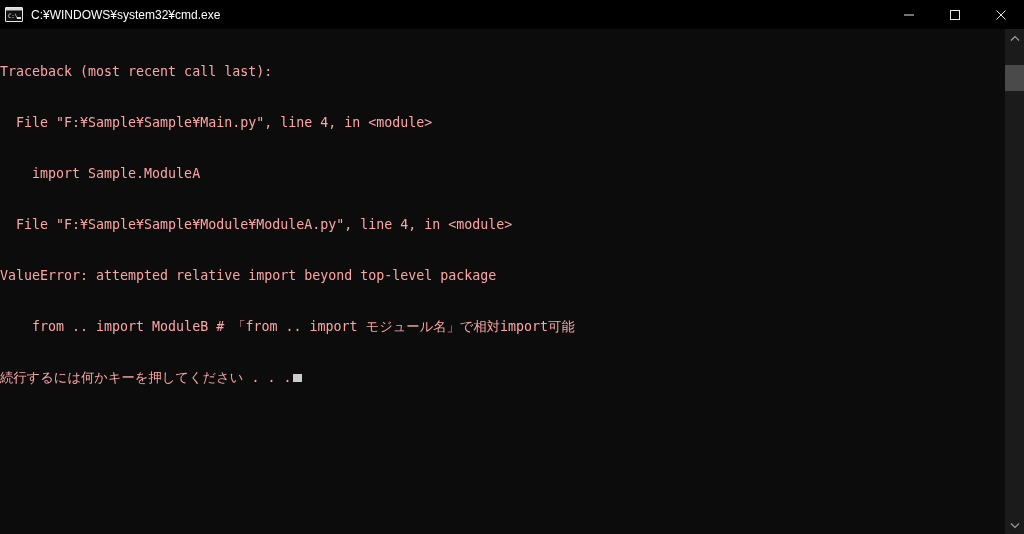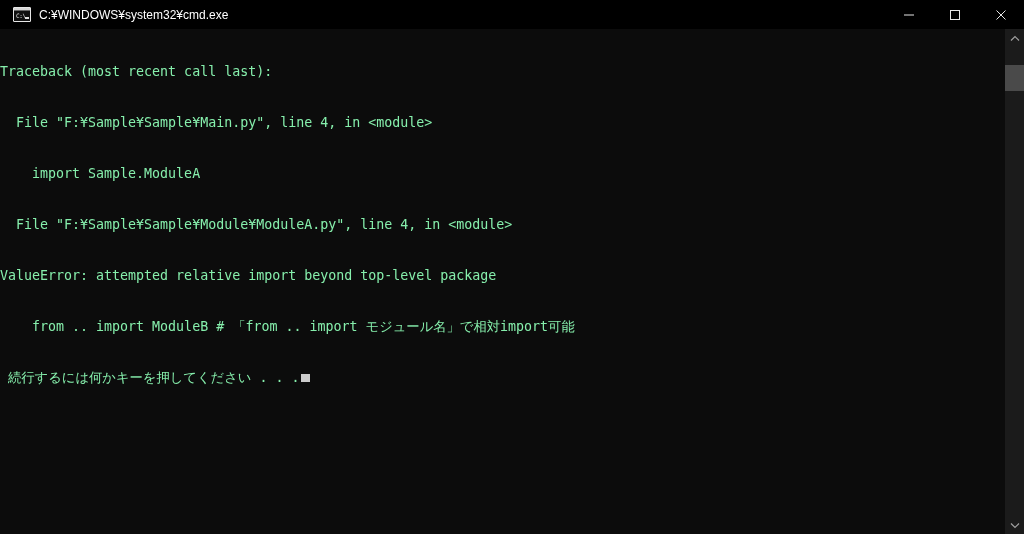--- a/index.html
+++ b/index.html
@@ -32,21 +32,20 @@
     align-items: center;
     position: relative;
     z-index: 5;
   }
   .title-left {
     display: flex;
     align-items: center;
     padding-left: 5px;
     flex: 1 1 auto;
     min-width: 0;
-    margin-left: 8px;
   }
   .app-icon {
     width: 18px;
     height: 15px;
     position: relative;
     flex: 0 0 auto;
     margin-right: 8px;
     background: #c8c8c8;
     border: 1px solid #e6e6e6;
     box-sizing: border-box;
@@ -114,39 +113,38 @@
     display: flex;
     position: relative;
     min-height: 0;
     background: #0c0c0c;
   }
   .console-text {
     flex: 1 1 auto;
     padding: 0;
     margin: 0;
     background: #0c0c0c;
-    color: #86efac;
+    color: #fca5a5;
     font-family: "DejaVu Sans Mono", "Liberation Mono", monospace;
     font-size: 13.3px;
     line-height: 17px;
     white-space: pre;
     overflow: hidden;
     position: relative;
   }
   .console-line {
     height: 17px;
     white-space: pre;
     display: block;
     letter-spacing: 0px;
   }
   .line-with-cursor {
     display: block;
     height: 17px;
     white-space: pre;
-    padding-left: 8px;
   }
   .cursor-block {
     display: inline-block;
     width: 9px;
     height: 8px;
     background: #cccccc;
     vertical-align: baseline;
     margin-bottom: 0px;
     margin-left: 2px;
   }

